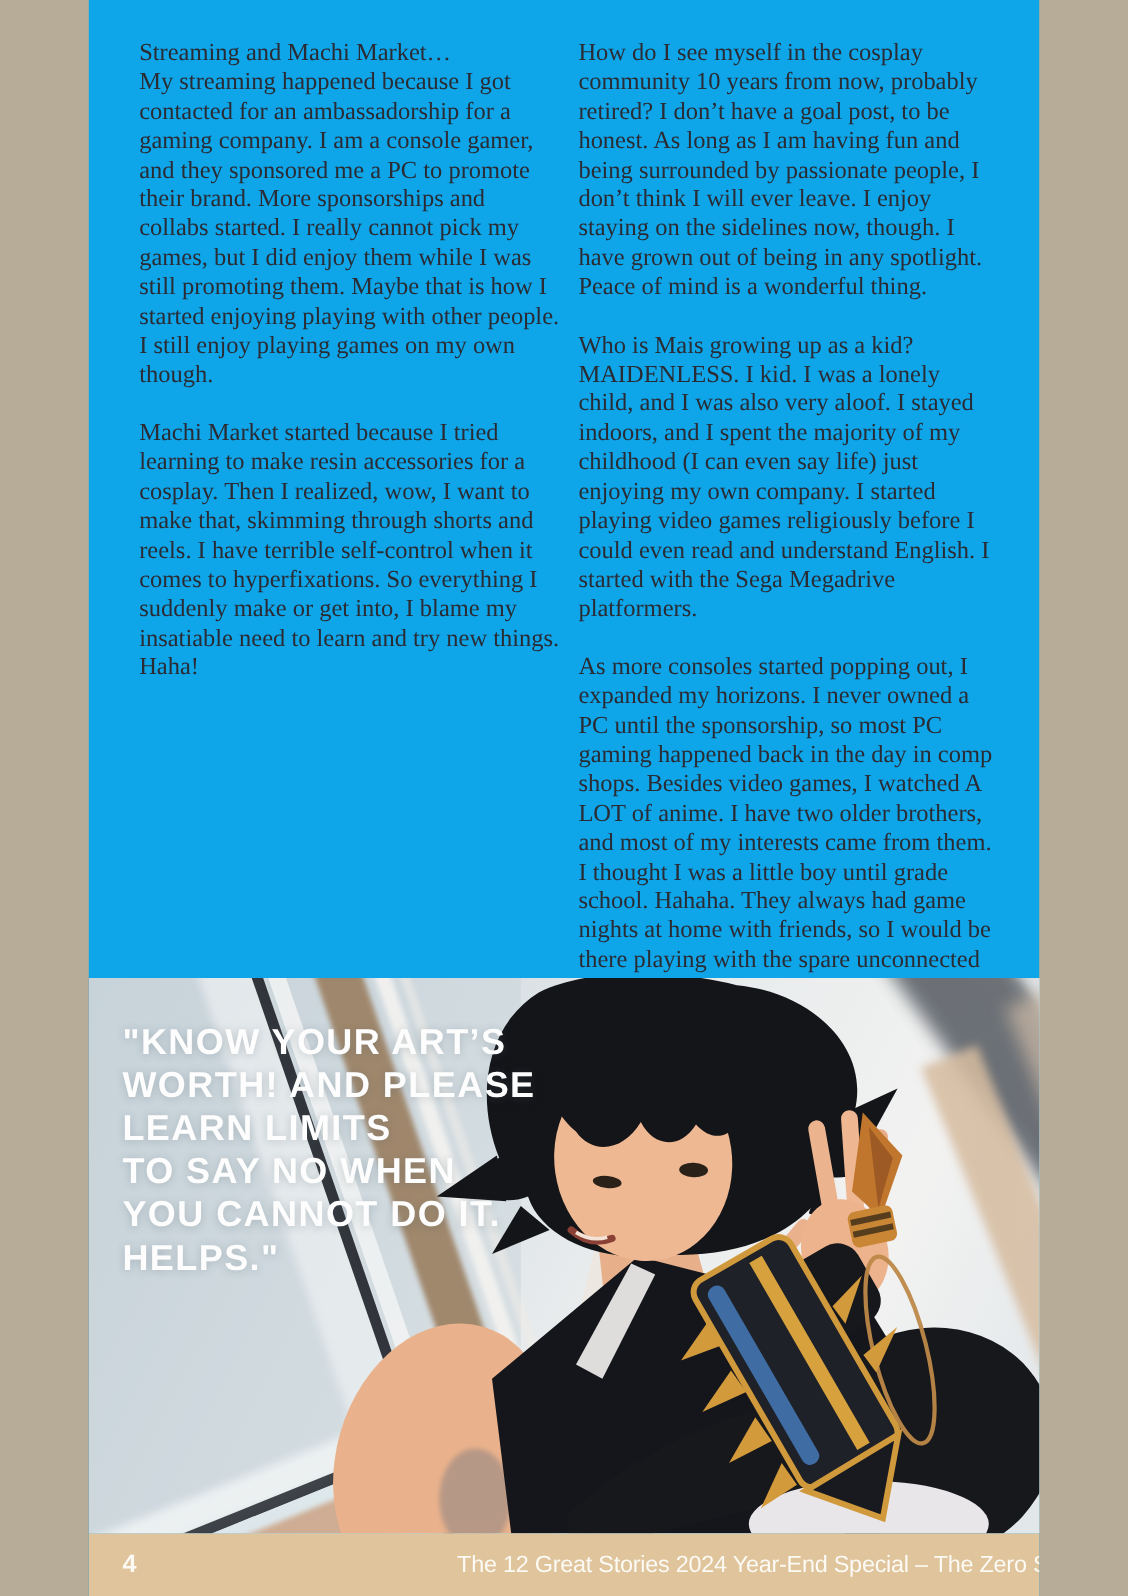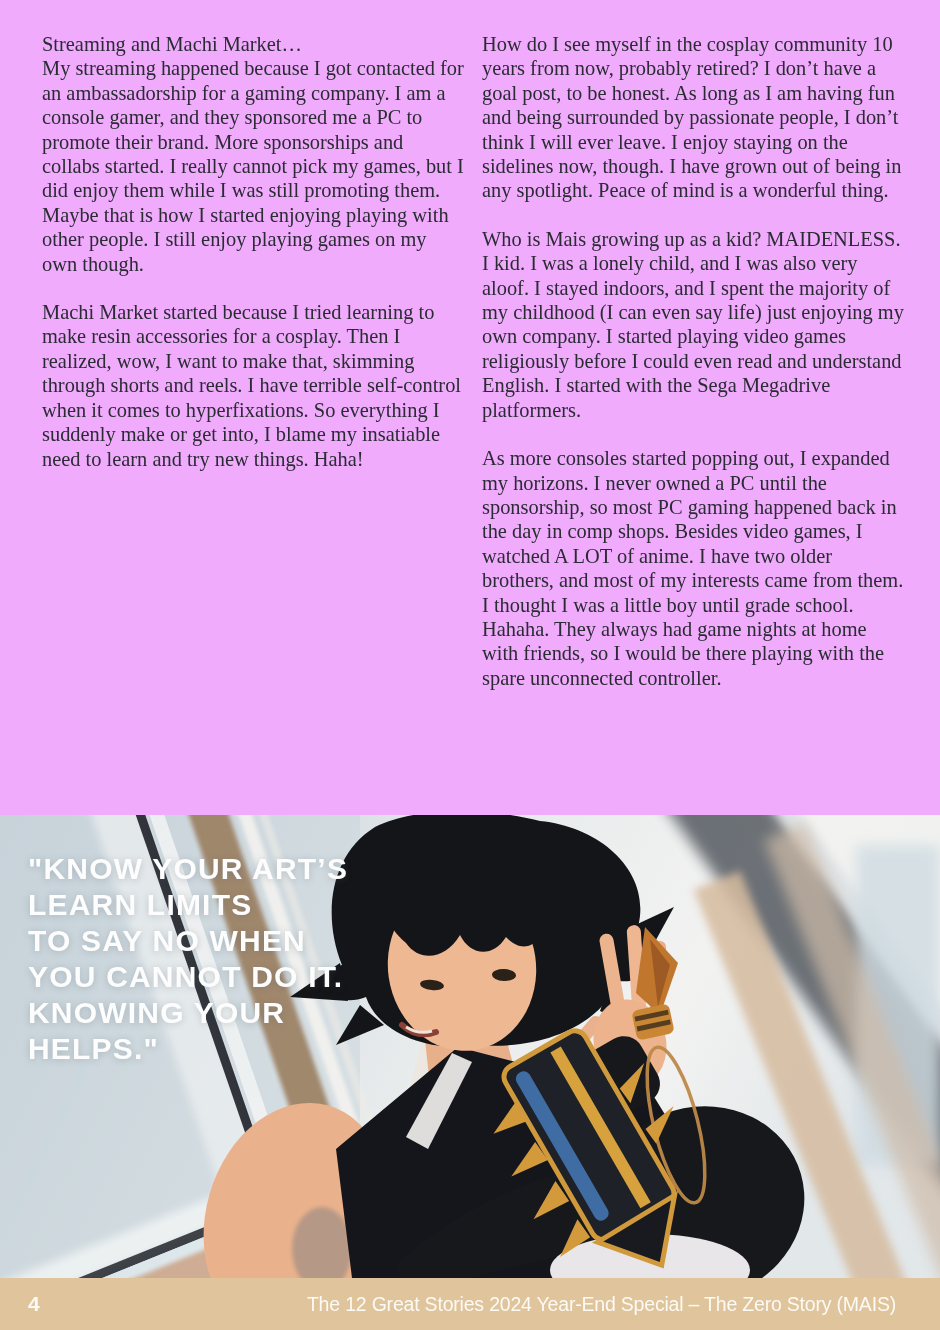--- a/index.html
+++ b/index.html
@@ -1,20 +1,20 @@
 <!DOCTYPE html>
 <html><head>
 <meta charset="utf-8">
 <style>
   html,body{margin:0;padding:0;background:#b7ac97;}
   .page{
     position:relative;
-    width:940px;height:1330px;
+    width:792px;height:1330px;
     margin:0 auto;
-    background:#f0abfc;
+    background:#0ea5e9;
     overflow:hidden;
     font-family:"Liberation Serif", serif;
   }
   .columns{
     position:absolute;top:32px;left:42px;right:34px;
     display:flex;gap:16px;
     color:#2a2b33;
     font-size:20.4px;line-height:24.4px;
   }
   .col{flex:1 1 0;}
@@ -174,24 +174,24 @@
           <polygon points="542,344 504,366 544,368" fill="#d39a3c"></polygon>
           <polygon points="542,388 508,412 544,410" fill="#d39a3c"></polygon>
           <polygon points="644,296 678,286 646,314" fill="#d39a3c"></polygon>
           <polygon points="646,344 682,338 648,362" fill="#d39a3c"></polygon>
         </g>
       </g>
     </svg>
 
     <div class="quote">
       <div>"KNOW YOUR ART’S</div>
+      <div>WORTH! AND PLEASE</div>
       <div>LEARN LIMITS</div>
       <div>TO SAY NO WHEN</div>
       <div>YOU CANNOT DO IT.</div>
-      <div>KNOWING YOUR</div>
       <div>HELPS."</div>
     </div>
   </div>
 
   <div class="footer">
     <span class="page-num">4</span>
     <span class="footer-title">The 12 Great Stories 2024 Year-End Special – The Zero Story (MAIS)</span>
   </div>
 
 </div>

